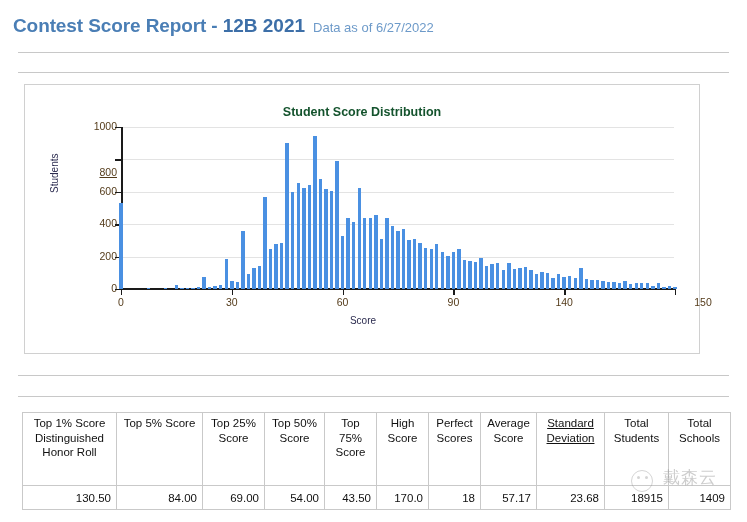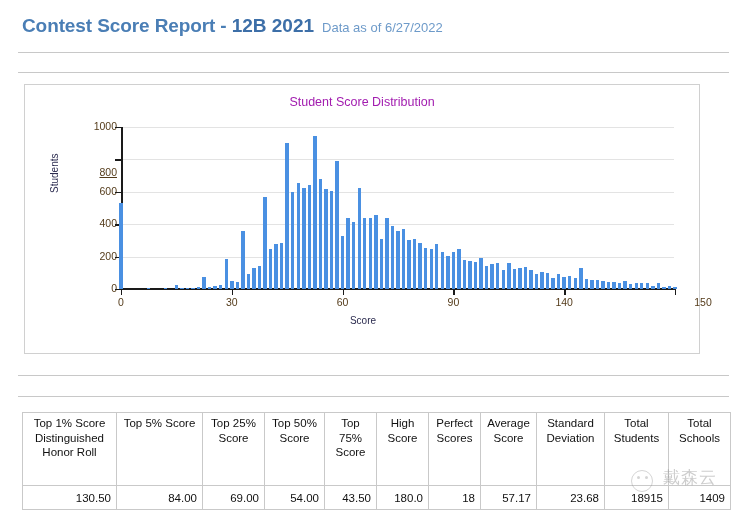--- a/index.html
+++ b/index.html
@@ -18,21 +18,21 @@
   }
 
   
   .header {
     position: absolute;
     left: 0; top: 0;
     width: 677px;
     height: 52px;
     display: flex;
     align-items: center;
-    padding-left: 22px;
+    padding-left: 13px;
   }
   .title-main {
     font-size: 19px;
     font-weight: bold;
     color: #4a7eb5;
     letter-spacing: -0.1px;
     white-space: nowrap;
   }
   .title-sep {
     font-size: 19px;
@@ -71,26 +71,26 @@
   .chart-panel {
     position: absolute;
     left: 24px; top: 84px;
     width: 676px;
     height: 270px;
     border: 1px solid #d0d0d0;
     background: #ffffff;
   }
   .chart-title {
     position: absolute;
-    left: 0; top: 10px;
+    left: 0; top: 20px;
     width: 100%;
     text-align: center;
     font-size: 12.5px;
-    font-weight: normal;
-    color: #a21caf;
+    font-weight: bold;
+    color: #14532d;
   }
 
   
   .plot-wrap {
     position: absolute;
     left: 0; top: 0;
     width: 676px; height: 270px;
   }
   .ylabel {
     position: absolute;
@@ -399,33 +399,33 @@
     <thead>
       <tr id="table-head-row">
           <th style="width: 94px;">Top 1% Score Distinguished Honor Roll</th>
           <th style="width: 86px;">Top 5% Score</th>
           <th style="width: 62px;">Top 25% Score</th>
           <th style="width: 60px;">Top 50% Score</th>
           <th style="width: 52px;">Top 75% Score</th>
           <th style="width: 52px;">High Score</th>
           <th style="width: 52px;">Perfect Scores</th>
           <th style="width: 56px;">Average Score</th>
-          <th style="width: 68px;">Standard Deviation</th>
+          <th style="width: 68px; text-decoration: underline;">Standard Deviation</th>
           <th style="width: 64px;">Total Students</th>
           <th style="width: 62px;">Total Schools</th>
         </tr>
     </thead>
     <tbody id="table-body">
         <tr>
           <td>130.50</td>
           <td>84.00</td>
           <td>69.00</td>
           <td>54.00</td>
           <td>43.50</td>
-          <td>180.0</td>
+          <td>170.0</td>
           <td>18</td>
           <td>57.17</td>
           <td>23.68</td>
           <td>18915</td>
           <td>1409</td>
         </tr>
       </tbody>
   </table>
 
   <div class="watermark">

